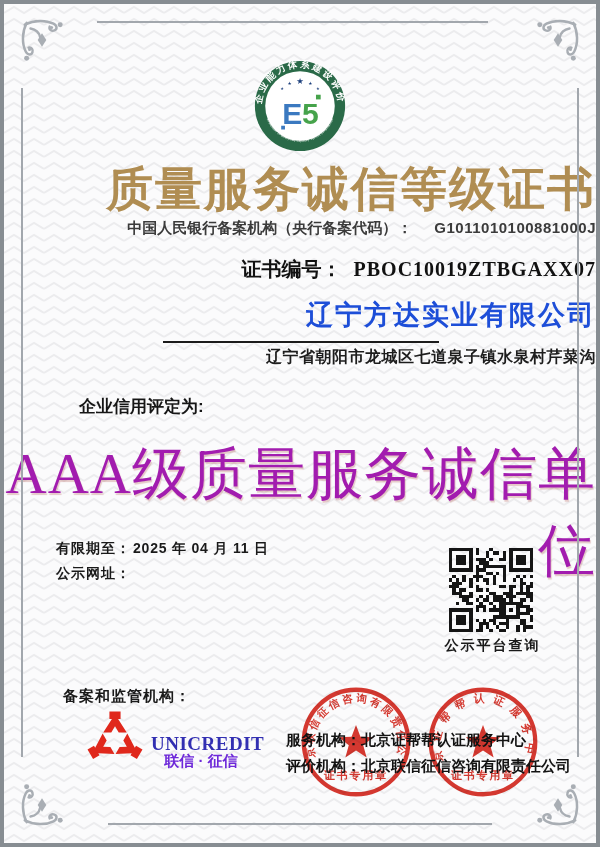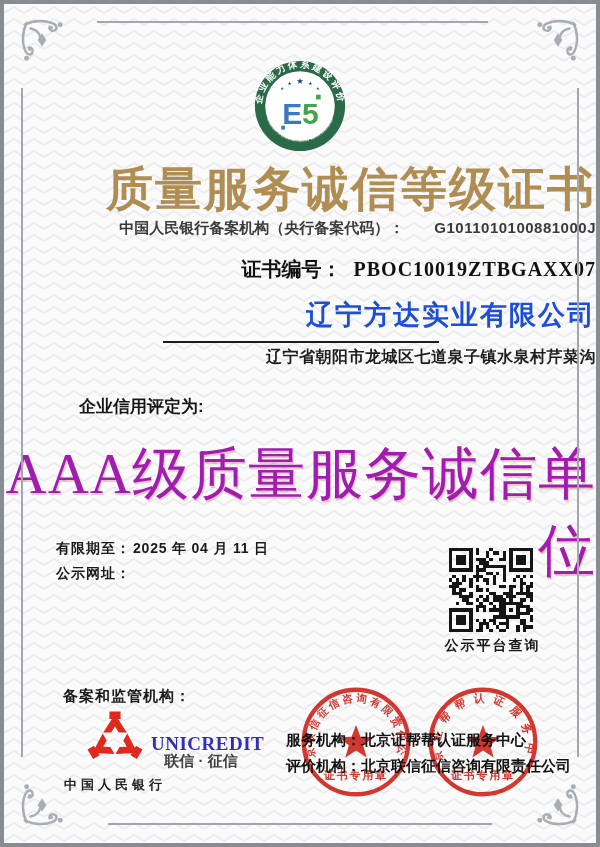--- a/index.html
+++ b/index.html
@@ -6,21 +6,21 @@
   .cert{position:relative;width:600px;height:847px;margin:0 auto;background:#fbfbfc;overflow:hidden;
         font-family:"Liberation Sans","DejaVu Sans",sans-serif;color:#1a1a1a;}
   .abs{position:absolute;}
   .bgpattern{position:absolute;inset:4px;z-index:0;}
   .edge{position:absolute;inset:0;border:4px solid #878d92;z-index:9;pointer-events:none;}
   .frameline{position:absolute;background:#a2a7ad;z-index:1;}
   .flourish{position:absolute;width:46px;height:46px;z-index:1;}
   .center{left:0;right:4px;text-align:right;}
   .title{top:158px;font-size:47px;font-weight:900;color:#b08d52;letter-spacing:2px;}
   .subtitle{top:219px;font-size:15px;font-weight:600;color:#3b3b3b;}
-  .subtitle .code{margin-left:30px;letter-spacing:0.5px;}
+  .subtitle .code{margin-left:22px;letter-spacing:0.5px;}
   .certno{top:256px;font-family:"Liberation Serif","DejaVu Serif",serif;font-size:20px;font-weight:700;color:#111;}
   .certno .val{margin-left:12px;letter-spacing:1px;}
   .company{top:297px;font-family:"Liberation Serif","DejaVu Serif",serif;font-size:27px;font-weight:700;letter-spacing:2px;color:#1d4ed8;}
   .companyline{left:163px;top:341px;width:276px;height:2px;background:#1b1b1b;z-index:2;}
   .address{top:347px;font-size:16px;font-weight:700;letter-spacing:0.5px;color:#1d1d1d;}
   .lead{left:79px;top:395px;font-size:17px;font-weight:800;color:#161616;}
   .grade{top:436px;font-family:"Liberation Serif","DejaVu Serif",serif;font-size:57px;font-weight:400;
          color:#a21caf;letter-spacing:1px;text-shadow:1px 2px 1px rgba(150,25,15,.22);}
   .info{left:56px;top:540px;z-index:2;font-size:14px;}
   .irow{display:flex;margin-bottom:7px;align-items:flex-start;}
@@ -29,21 +29,21 @@
   .sitecol{display:flex;flex-direction:column;margin-left:2px;}
   .sitecol span{font-weight:600;line-height:18px;letter-spacing:0.3px;white-space:nowrap;}
   .qr{left:449px;top:548px;width:84px;height:84px;z-index:2;}
   .qrcaption{left:420px;top:637px;width:145px;text-align:center;font-size:14px;font-weight:700;letter-spacing:2px;z-index:2;}
   .regulator{left:63px;top:687px;font-size:15px;font-weight:700;letter-spacing:1px;z-index:2;}
   .pbclogo{left:84px;top:708px;width:62px;height:64px;z-index:2;}
   .pbcname{left:58px;top:776px;width:114px;text-align:center;font-family:"Liberation Serif","DejaVu Serif",serif;
            font-size:13px;font-weight:700;letter-spacing:4px;color:#232323;z-index:2;}
   .unicredit{left:151px;top:733px;width:100px;text-align:center;font-family:"Liberation Serif","DejaVu Serif",serif;
              font-size:19px;font-weight:900;color:#322fb2;letter-spacing:0.5px;z-index:2;}
-  .unicreditcn{left:151px;top:752px;width:100px;text-align:center;font-size:15px;font-weight:800;color:#404040;z-index:2;}
+  .unicreditcn{left:151px;top:752px;width:100px;text-align:center;font-size:15px;font-weight:800;color:#6d28d9;z-index:2;}
   .agency{left:286px;top:727px;z-index:5;font-size:15px;font-weight:600;color:#121212;line-height:26px;white-space:nowrap;}
   .seal{position:absolute;width:114px;height:114px;z-index:4;opacity:0.92;mix-blend-mode:multiply;}
   .seal-left{left:299px;top:685px;}
   .seal-right{left:426px;top:685px;}
   .emblem{left:253px;top:58px;width:94px;height:96px;z-index:2;}
 </style>
 </head>
 <body>
 
 <div class="cert">
@@ -491,21 +491,20 @@
         <path d="M -9 -46 h 18 v 12 h -4 l 14 22 h -13 l -6 -10 -6 10 h -13 l 14 -22 h -4 z"></path>
       </g>
       <g transform="rotate(120)">
         <path d="M -9 -46 h 18 v 12 h -4 l 14 22 h -13 l -6 -10 -6 10 h -13 l 14 -22 h -4 z"></path>
       </g>
       <g transform="rotate(240)">
         <path d="M -9 -46 h 18 v 12 h -4 l 14 22 h -13 l -6 -10 -6 10 h -13 l 14 -22 h -4 z"></path>
       </g>
     </g>
   </svg>
-  <div class="abs pbcname">中国人民银行</div>
 
   <div class="abs unicredit">UNICREDIT</div>
   <div class="abs unicreditcn">联信 · 征信</div>
 
   <svg class="seal seal-left" viewBox="0 0 120 120">
     <defs>
         <path id="sealArcL" d="M 17,76 A 45,45 0 1 1 103,76"></path>
       </defs>
     <circle cx="60" cy="60" r="55" fill="none" stroke="#d5281e" stroke-width="4.5"></circle>
     <text font-size="11" font-weight="bold" fill="#d5281e" letter-spacing="3">

